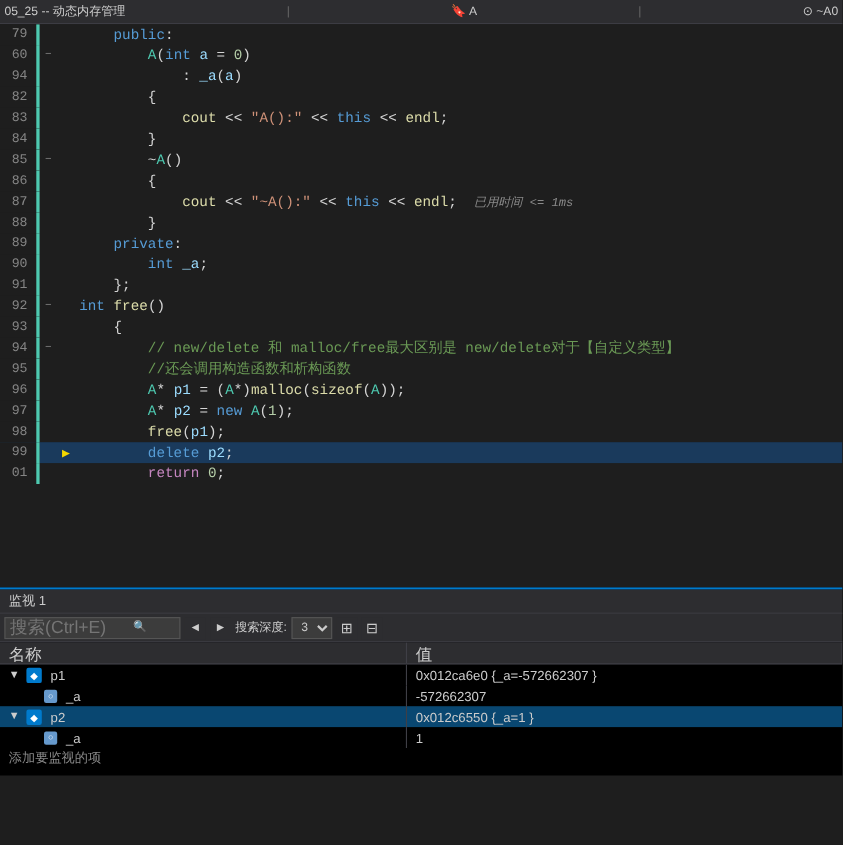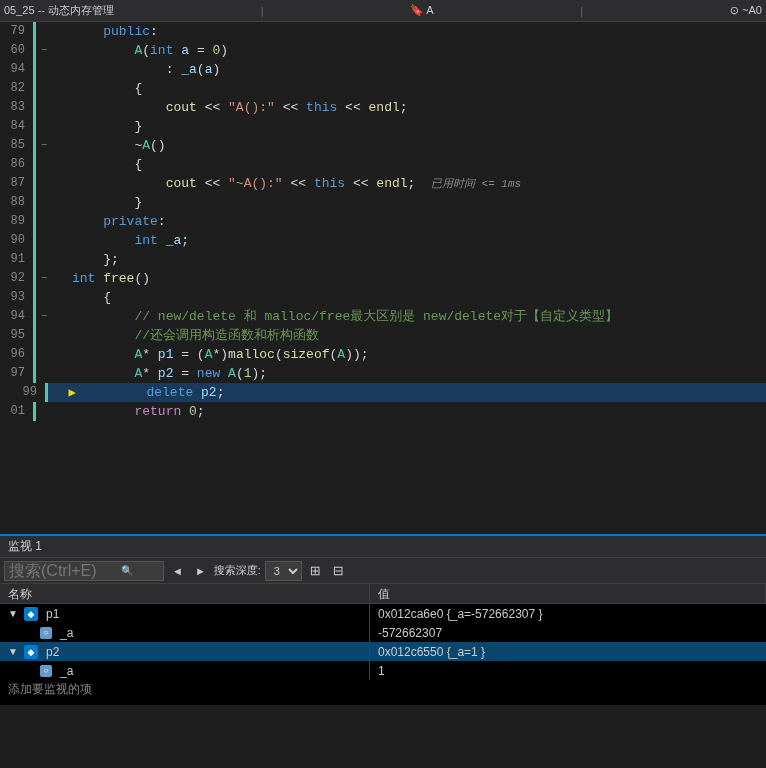--- a/index.html
+++ b/index.html
@@ -205,21 +205,21 @@
       display: flex;
       flex-direction: column;
     }
 
     .watch-header {
       display: flex;
       background: #2d2d30;
       height: 20px;
       border-bottom: 1px solid #3f3f46;
       font-family: 'Segoe UI', sans-serif;
-      font-size: 12px;
+      font-size: 15px;
     }
     .watch-header-cell {
       padding: 2px 8px;
       color: #cccccc;
       border-right: 1px solid #3f3f46;
     }
     .watch-col-name { flex: 0 0 370px; }
     .watch-col-value { flex: 1; }
 
     .watch-rows {
@@ -410,21 +410,27 @@
       <div class="fold-gutter"></div>
       <div class="breakpoint-gutter"></div>
       <div class="code-content">        <span class="type">A</span><span class="punc">* </span><span class="var">p1</span><span class="punc"> = (</span><span class="type">A</span><span class="punc">*)</span><span class="fn">malloc</span><span class="punc">(</span><span class="fn">sizeof</span><span class="punc">(</span><span class="type">A</span><span class="punc">));</span></div>
     </div>
     <div class="code-line">
       <div class="line-number green-bar">97</div>
       <div class="fold-gutter"></div>
       <div class="breakpoint-gutter"></div>
       <div class="code-content">        <span class="type">A</span><span class="punc">* </span><span class="var">p2</span><span class="punc"> = </span><span class="kw">new</span><span class="punc"> </span><span class="type">A</span><span class="punc">(</span><span class="num">1</span><span class="punc">);</span></div>
     </div>
-    <div class="code-line" style="background: rgb(26, 58, 92); margin-left: 12px;">
+    <div class="code-line">
+      <div class="line-number green-bar">98</div>
+      <div class="fold-gutter"></div>
+      <div class="breakpoint-gutter"></div>
+      <div class="code-content">        <span class="fn">free</span><span class="punc">(</span><span class="var">p1</span><span class="punc">);</span></div>
+    </div>
+    <div class="code-line" style="background: rgb(26, 58, 92);">
       <div class="line-number green-bar">99</div>
       <div class="fold-gutter"></div>
       <div class="breakpoint-gutter">
         <span class="breakpoint-arrow">▶</span>
       </div>
       <div class="code-content">        <span class="kw">delete</span><span class="punc"> </span><span class="var">p2</span><span class="punc">;</span></div>
     </div>
     <div class="code-line">
       <div class="line-number green-bar">01</div>
       <div class="fold-gutter"></div>

